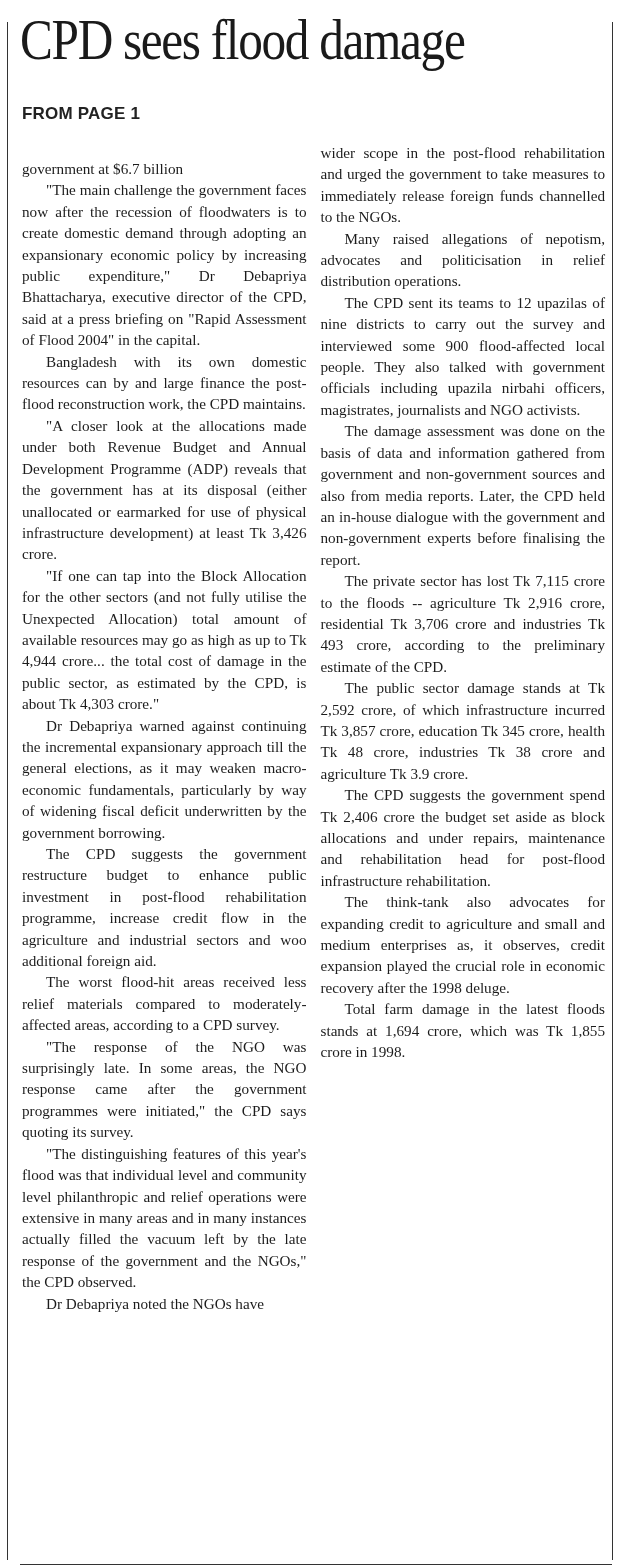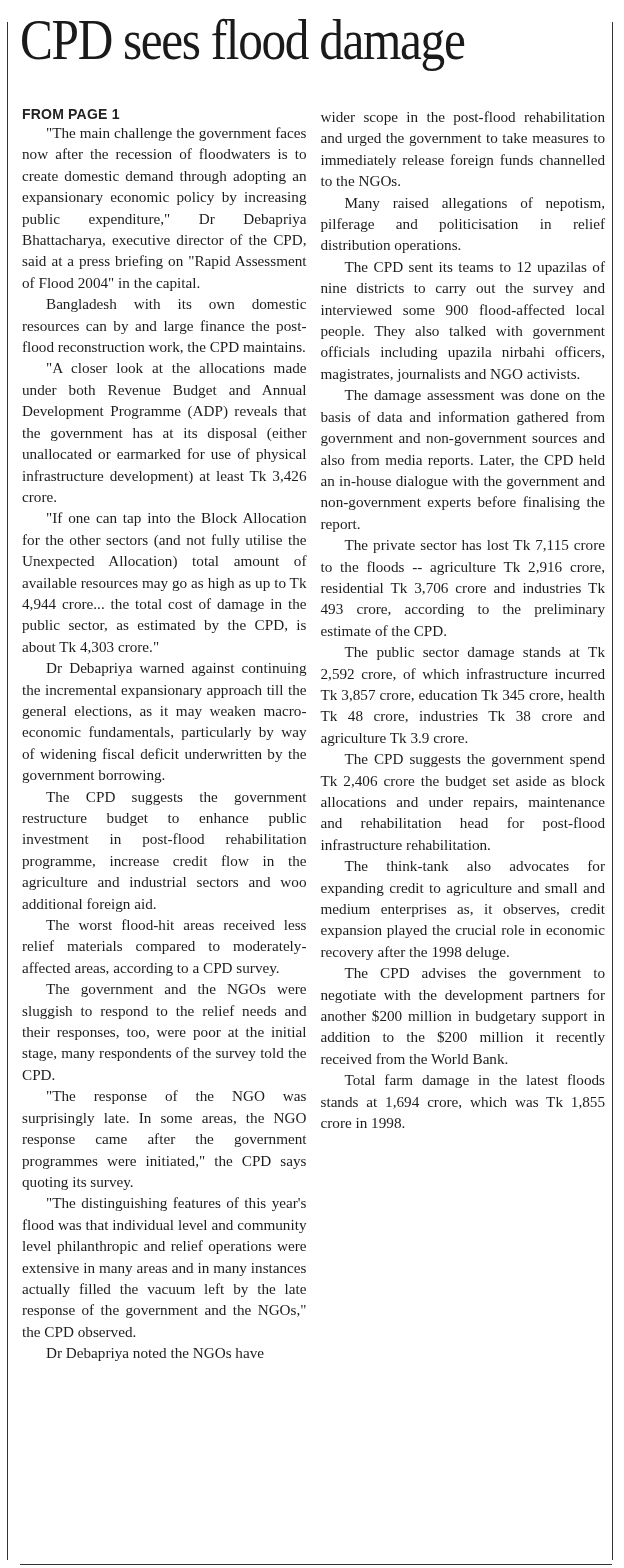--- a/index.html
+++ b/index.html
@@ -3,52 +3,51 @@
 <meta charset="utf-8">
 <style>
   html, body { margin: 0; padding: 0; background: #ffffff; }
   body { width: 624px; height: 1568px; position: relative; overflow: hidden; color: #1c1c1c; }
   .frame { position: absolute; left: 7px; top: 22px; width: 604px; height: 1538px; border-left: 1.5px solid #333; border-right: 1.5px solid #333; }
   .bottom-rule { position: absolute; left: 20px; right: 12px; bottom: 3px; border-bottom: 1.5px solid #333; }
   .headline { position: absolute; left: 20px; top: 12px; margin: 0; font-family: "Liberation Serif", "DejaVu Serif", serif; font-weight: normal; font-size: 56px; line-height: 1; letter-spacing: -1.5px; transform: scaleX(0.88); transform-origin: left top; white-space: nowrap; color: #1a1a1a; }
   .columns { position: absolute; top: 106px; left: 22px; width: 583px; display: flex; gap: 14px; }
   .col { width: 285px; font-family: "Liberation Serif", "DejaVu Serif", serif; font-size: 15.2px; line-height: 21.4px; text-align: justify; hyphens: manual; }
   .col p { margin: 0; text-indent: 24px; }
-  .col p.noindent { text-indent: 0; }
-  .kicker { font-family: "Liberation Sans", "DejaVu Sans", sans-serif; font-weight: bold; font-size: 14px; line-height: 16px; letter-spacing: 0.2px; color: #222; }
+  .col p.noindent { text-indent: 0; margin-top: 36px; }
+  .kicker { font-family: "Liberation Sans", "DejaVu Sans", sans-serif; font-weight: bold; font-size: 17px; line-height: 16px; letter-spacing: 0.2px; color: #222; }
 </style>
 </head>
 <body>
 
 <div class="frame"></div>
 
 <h1 class="headline">CPD sees flood damage</h1>
 
 <div class="columns">
   <div class="col">
     <div class="kicker">FROM PAGE 1</div>
+    <p class="noindent">government at $6.7 billion</p>
     <p>"The main challenge the government faces now after the recession of floodwaters is to create domestic demand through adopting an expansionary economic policy by increasing public expenditure," Dr Debapriya Bhattacharya, executive director of the CPD, said at a press briefing on "Rapid Assessment of Flood 2004" in the capital.</p>
     <p>Bangladesh with its own domestic resources can by and large finance the post-flood reconstruction work, the CPD maintains.</p>
     <p>"A closer look at the allocations made under both Revenue Budget and Annual Development Programme (ADP) reveals that the government has at its disposal (either unallocated or earmarked for use of physical infrastructure development) at least Tk 3,426 crore.</p>
     <p>"If one can tap into the Block Allocation for the other sectors (and not fully utilise the Unexpected Allocation) total amount of available resources may go as high as up to Tk 4,944 crore... the total cost of damage in the public sector, as estimated by the CPD, is about Tk 4,303 crore."</p>
     <p>Dr Debapriya warned against continuing the incremental expansionary approach till the general elections, as it may weaken macro-economic fundamentals, particularly by way of widening fiscal deficit underwritten by the government borrowing.</p>
     <p>The CPD suggests the government restructure budget to enhance public investment in post-flood rehabilitation programme, increase credit flow in the agriculture and industrial sectors and woo additional foreign aid.</p>
     <p>The worst flood-hit areas received less relief materials compared to moderately-affected areas, according to a CPD survey.</p>
-    <p>The government and the NGOs were sluggish to respond to the relief needs and their responses, too, were poor at the initial stage, many respondents of the survey told the CPD.</p>
     <p>"The response of the NGO was surprisingly late. In some areas, the NGO response came after the government programmes were initiated," the CPD says quoting its survey.</p>
     <p>"The distinguishing features of this year's flood was that individual level and community level philanthropic and relief operations were extensive in many areas and in many instances actually filled the vacuum left by the late response of the government and the NGOs," the CPD observed.</p>
     <p>Dr Debapriya noted the NGOs have</p>
   </div>
   <div class="col">
     <p class="noindent">wider scope in the post-flood rehabilitation and urged the government to take measures to immediately release foreign funds channelled to the NGOs.</p>
-    <p>Many raised allegations of nepotism, pilferage and politicisation in relief distribution operations.</p>
+    <p>Many raised allegations of nepotism, advocates and politicisation in relief distribution operations.</p>
     <p>The CPD sent its teams to 12 upazilas of nine districts to carry out the survey and interviewed some 900 flood-affected local people. They also talked with government officials including upazila nirbahi officers, magistrates, journalists and NGO activists.</p>
     <p>The damage assessment was done on the basis of data and information gathered from government and non-government sources and also from media reports. Later, the CPD held an in-house dialogue with the government and non-government experts before finalising the report.</p>
     <p>The private sector has lost Tk 7,115 crore to the floods -- agriculture Tk 2,916 crore, residential Tk 3,706 crore and industries Tk 493 crore, according to the preliminary estimate of the CPD.</p>
     <p>The public sector damage stands at Tk 2,592 crore, of which infrastructure incurred Tk 3,857 crore, education Tk 345 crore, health Tk 48 crore, industries Tk 38 crore and agriculture Tk 3.9 crore.</p>
     <p>The CPD suggests the government spend Tk 2,406 crore the budget set aside as block allocations and under repairs, maintenance and rehabilitation head for post-flood infrastructure rehabilitation.</p>
     <p>The think-tank also advocates for expanding credit to agriculture and small and medium enterprises as, it observes, credit expansion played the crucial role in economic recovery after the 1998 deluge.</p>
-    <p>The CPD advises the government to negotiate with the development partners for another $200 million in budgetary support in addition to the $200 million it recently received from the World Bank.</p>
     <p>Total farm damage in the latest floods stands at 1,694 crore, which was Tk 1,855 crore in 1998.</p>
   </div>
 </div>
 
 <div class="bottom-rule"></div>
 
 </body></html>

